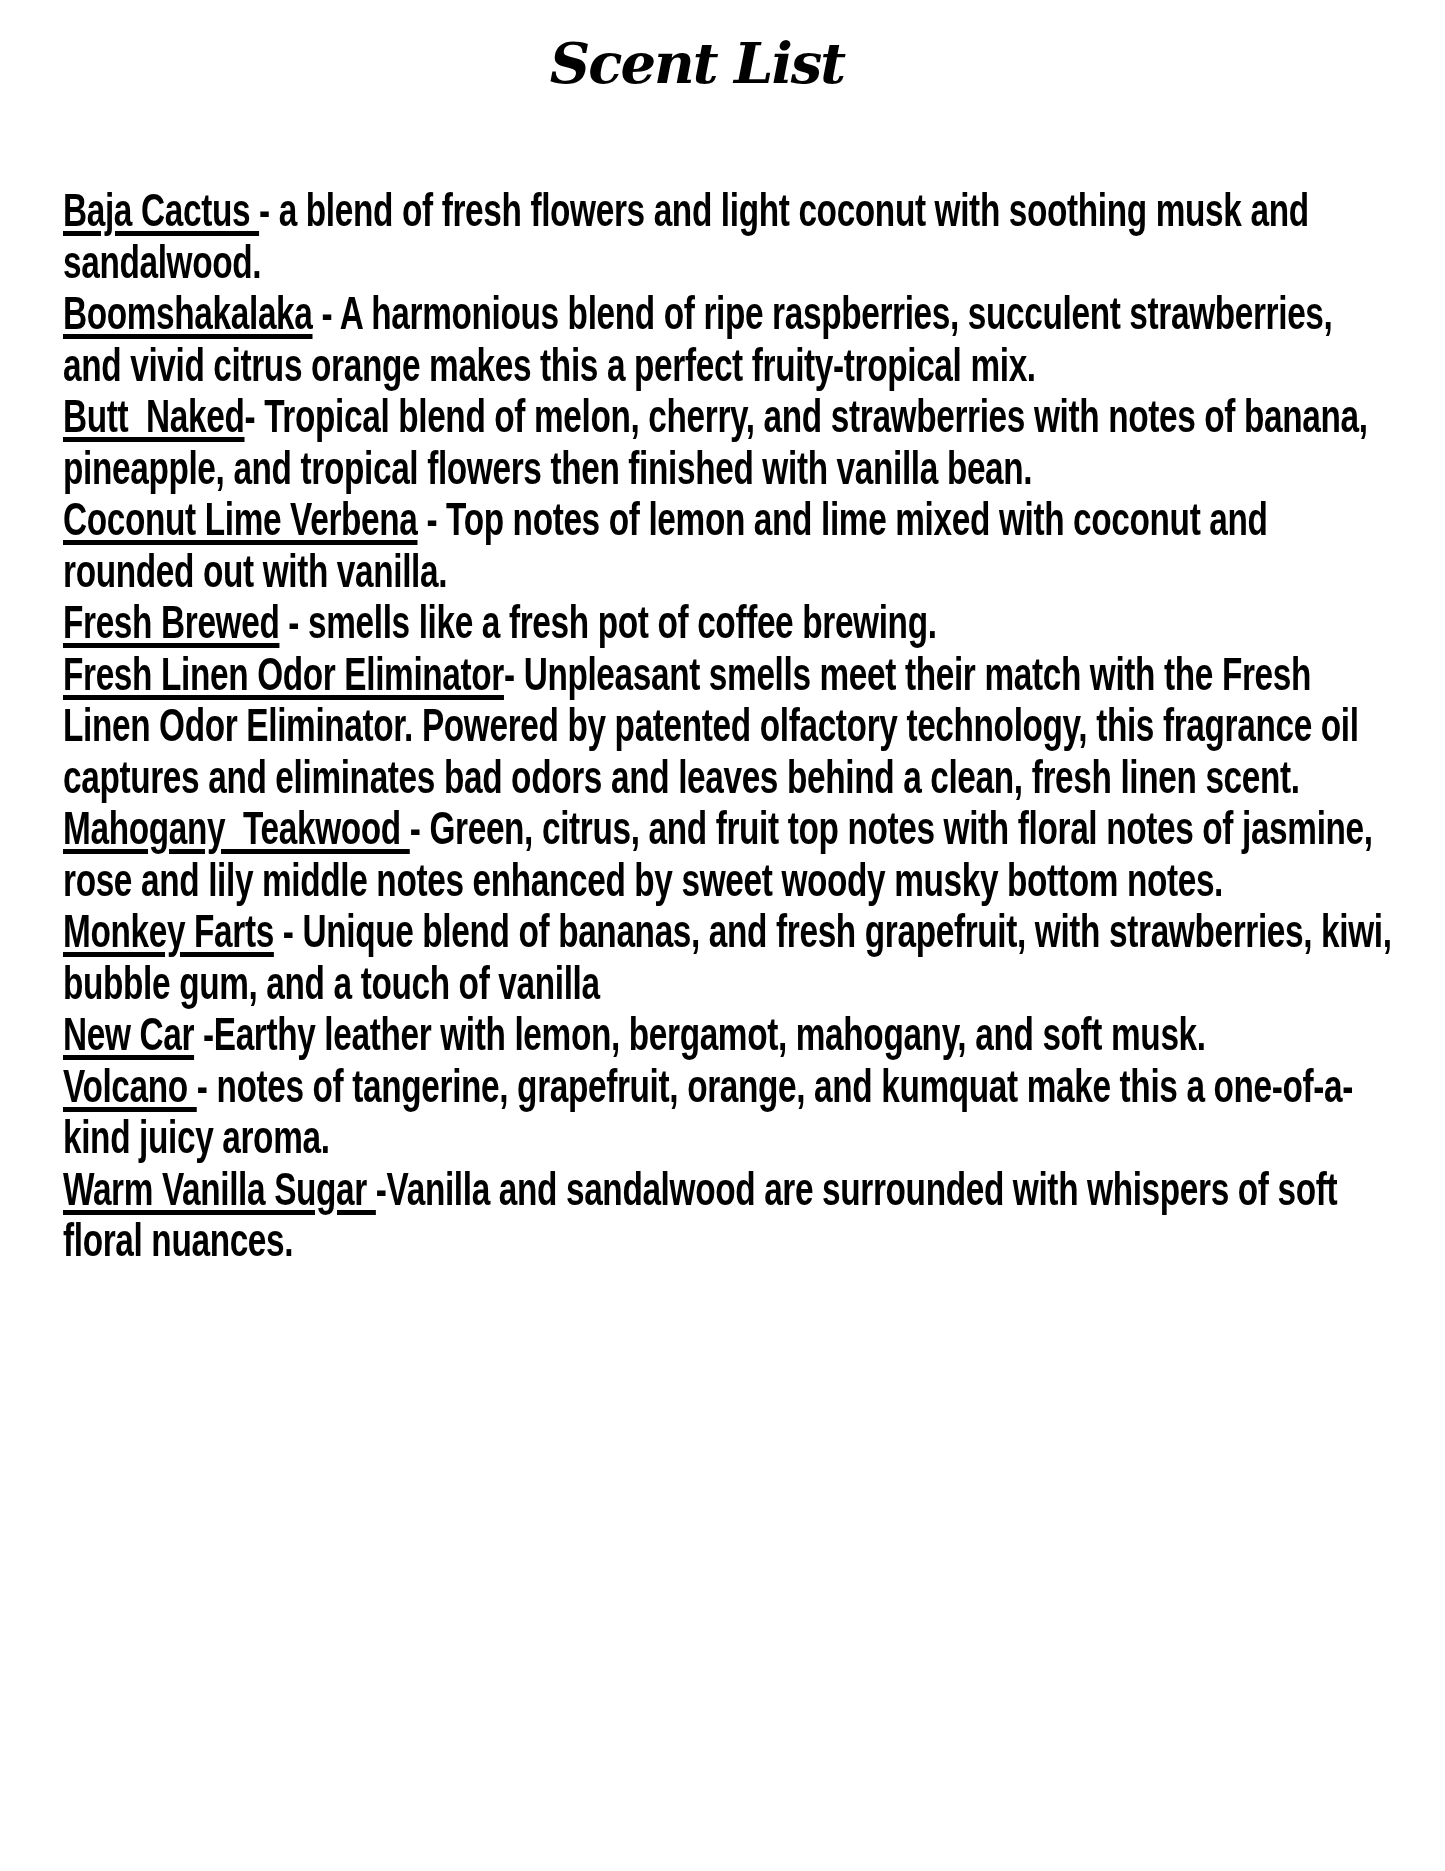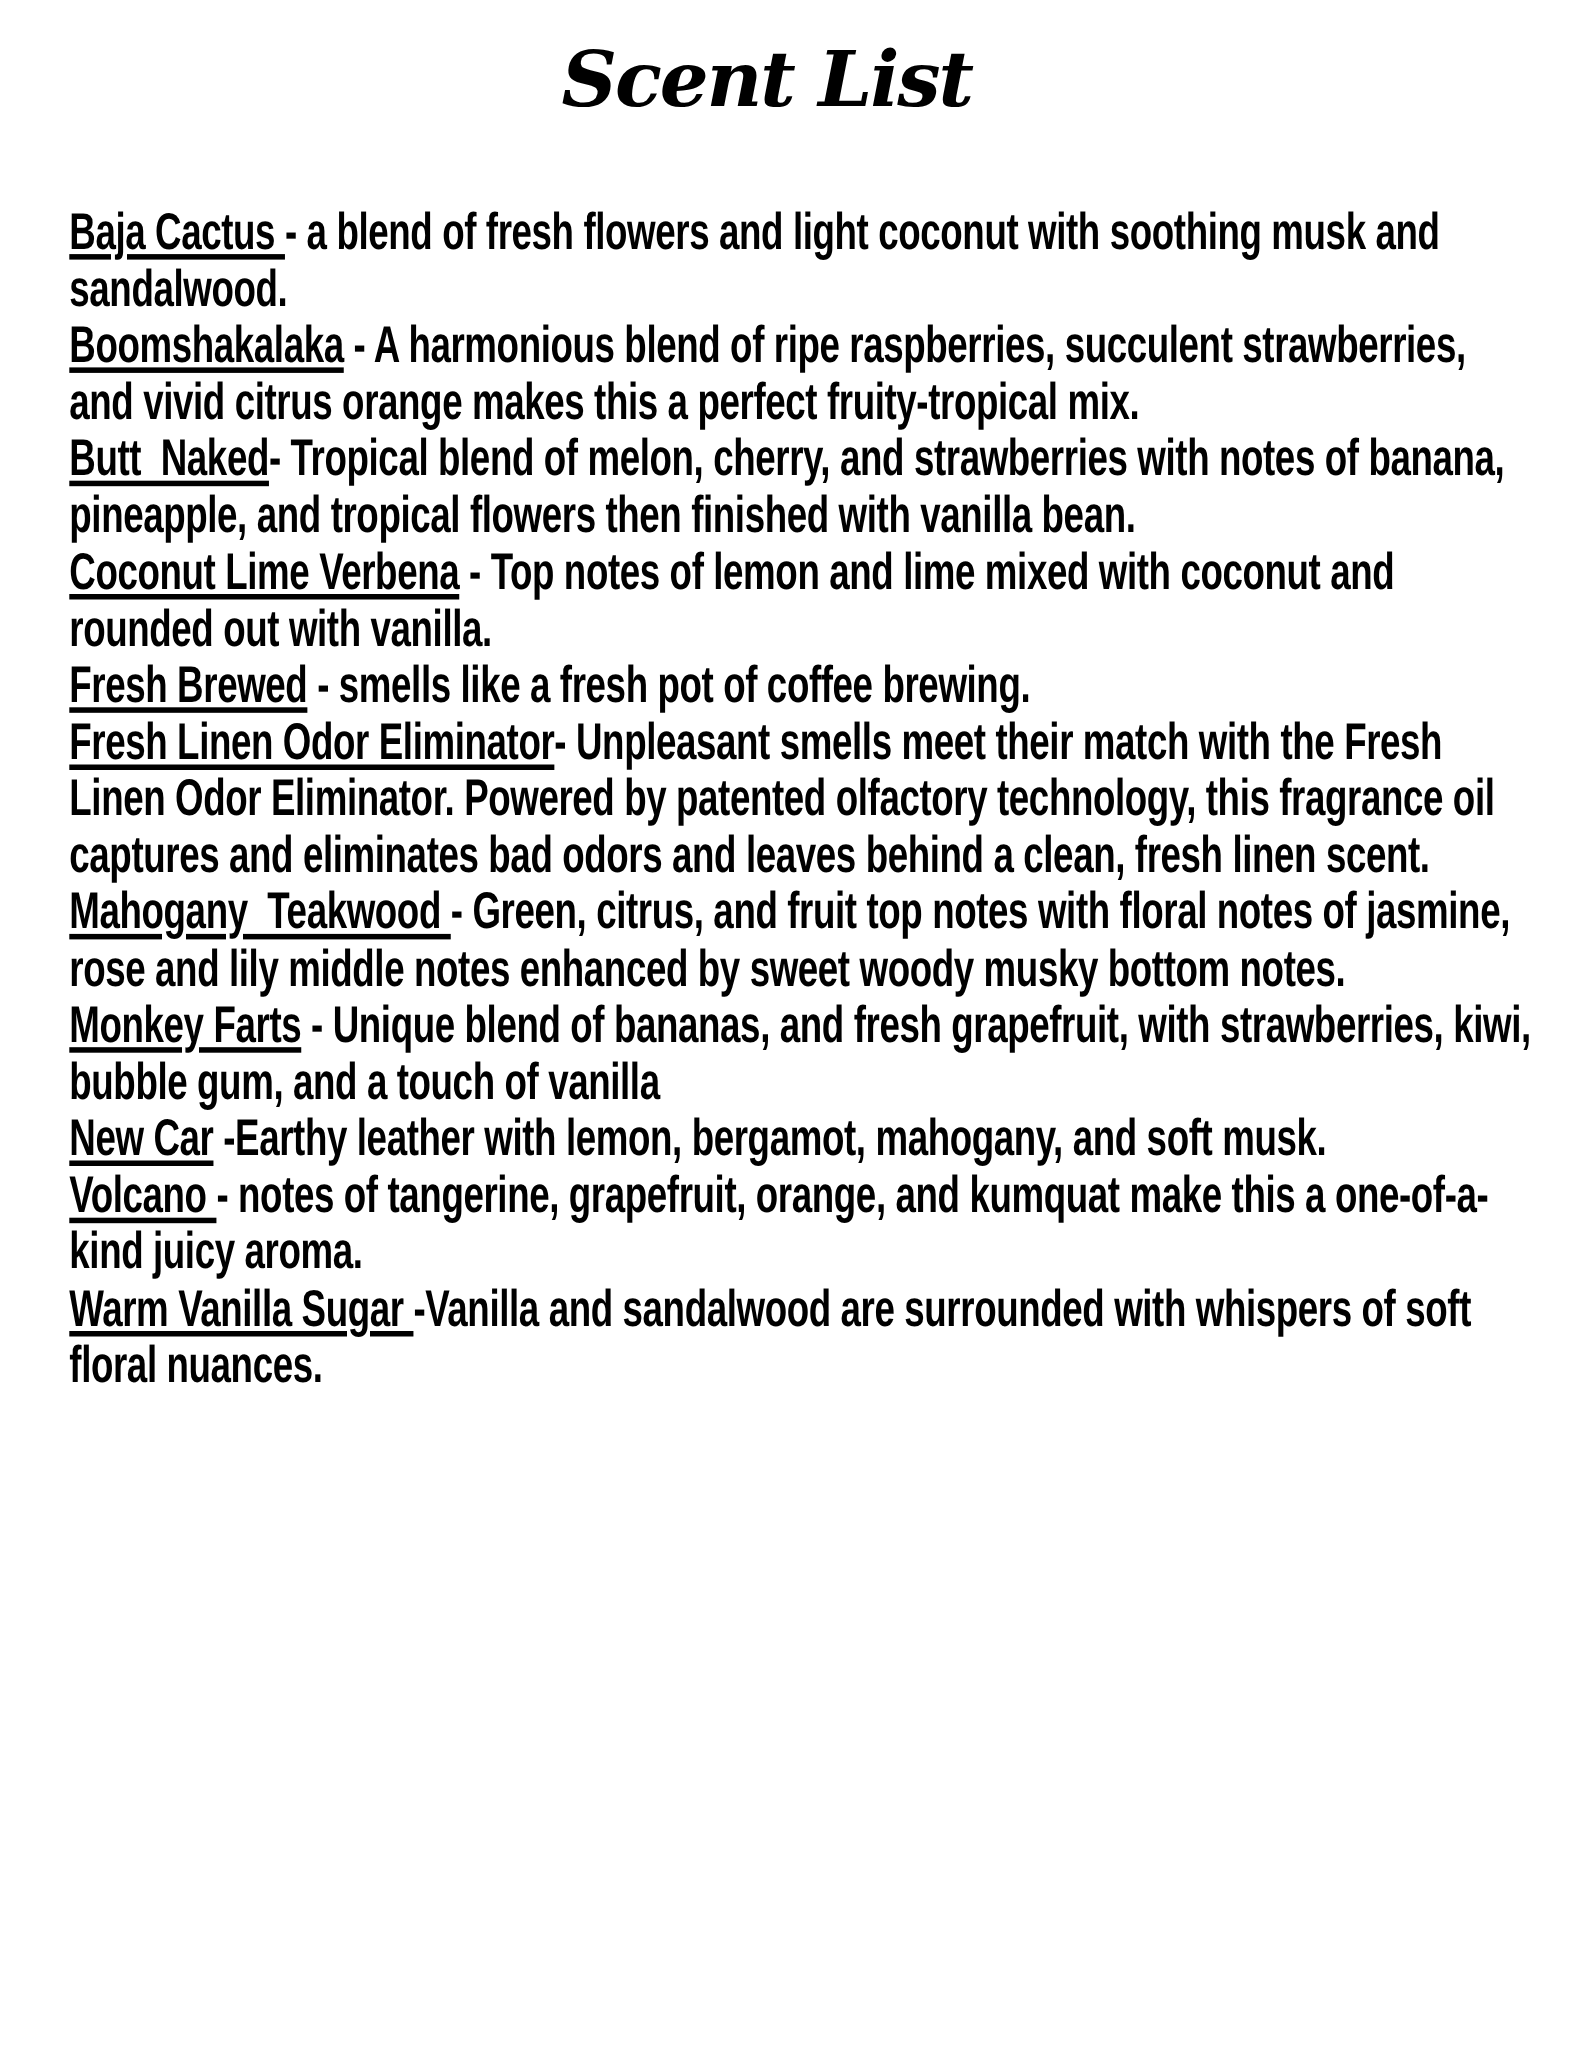--- a/index.html
+++ b/index.html
@@ -23,21 +23,21 @@
   .title {
     position: absolute;
     top: 30px;
     left: 0;
     width: 1394px;
     margin: 0;
     text-align: center;
     font-family: "DejaVu Serif", serif;
     font-style: italic;
     font-weight: 700;
-    font-size: 70px;
+    font-size: 56px;
     line-height: 1.2;
     letter-spacing: -2px;
   }
   .scent-list {
     position: absolute;
     left: 63px;
     top: 184px;
     width: 1872px;               
     transform: scaleX(0.71);     
     transform-origin: 0 0;

